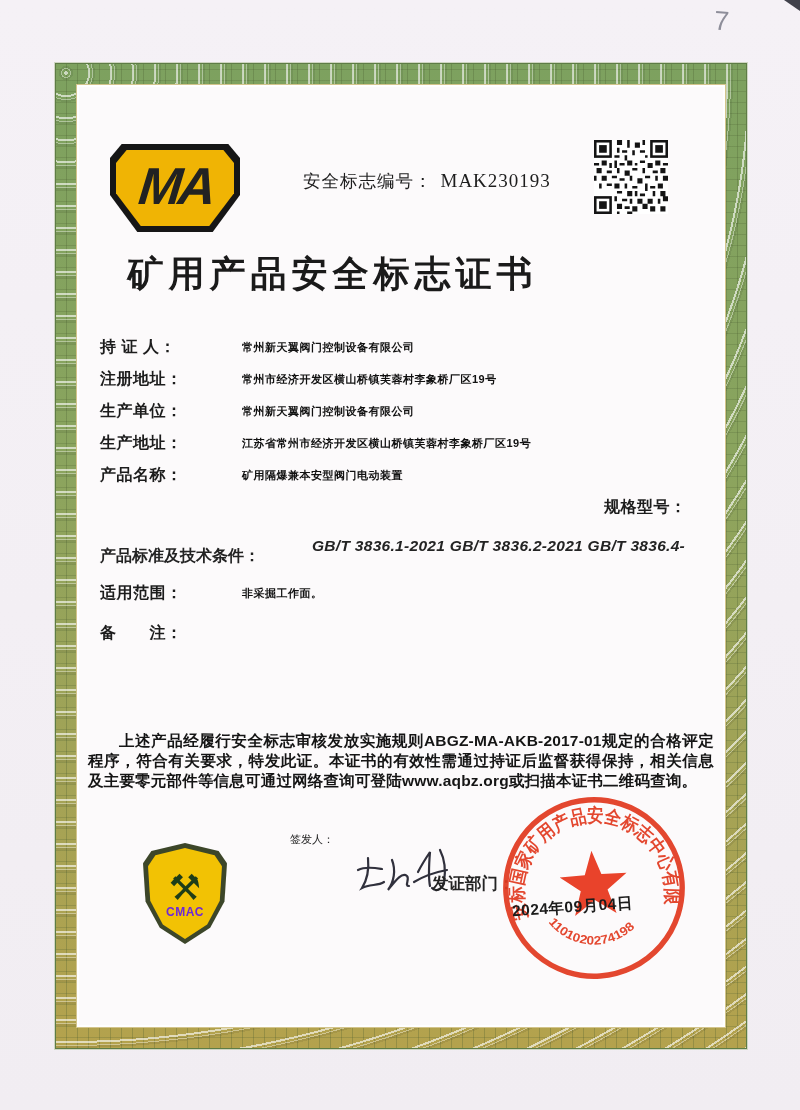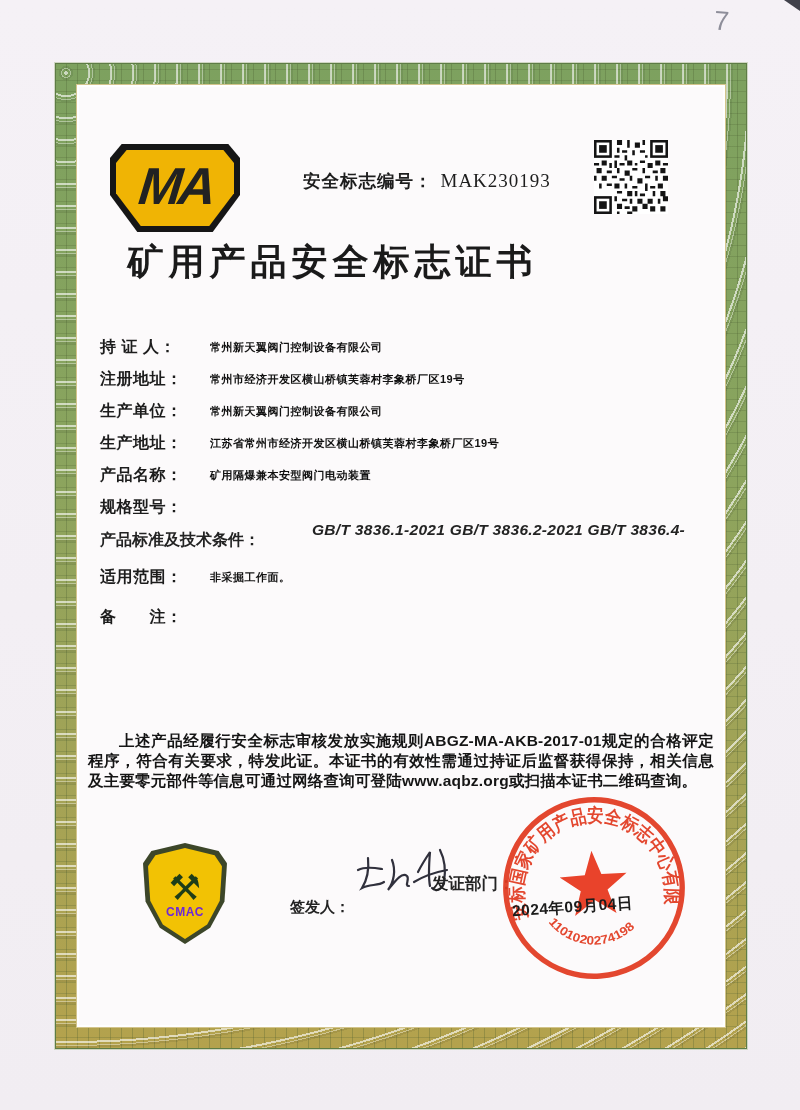--- a/index.html
+++ b/index.html
@@ -33,32 +33,32 @@
   .ma-badge { position:absolute; left:110px; top:144px; width:130px; height:88px;
     background:#161616;
     clip-path:polygon(9% 0, 91% 0, 100% 16%, 100% 58%, 79% 100%, 21% 100%, 0 58%, 0 16%);
     display:flex; align-items:center; justify-content:center; }
   .ma-badge-inner { width:118px; height:76px; background:#f0b404;
     clip-path:polygon(9% 0, 91% 0, 100% 17%, 100% 57%, 79% 100%, 21% 100%, 0 57%, 0 17%);
     display:flex; align-items:center; justify-content:center; }
   .ma-text { font-size:52px; font-weight:900; font-style:italic; letter-spacing:-4px;
     color:#222; transform:skewX(-6deg) translateY(-2px); }
   .serial-line { position:absolute; left:303px; top:169px; font-size:17.5px; color:#1d1d1d; }
-  .serial-label { font-weight:700; letter-spacing:1px; }
+  .serial-label { font-weight:400; letter-spacing:1px; }
   .serial-value { font-family:"Liberation Serif", serif; font-size:19px; letter-spacing:1px; margin-left:8px; }
   .qr { position:absolute; left:594px; top:139px; width:74px; height:76px; }
   
-  .title { position:absolute; left:55px; top:238px; width:555px; text-align:center;
+  .title { position:absolute; left:55px; top:250px; width:555px; text-align:center;
     font-size:36px; font-weight:900; letter-spacing:5px; color:#1a1a1a; }
   
   .fields { position:absolute; left:100px; top:336px; width:614px; font-size:16px; }
-  .frow { display:flex; line-height:22px; margin-bottom:10px; }
+  .frow { display:flex; line-height:22px; margin-bottom:10px;gap:32px; }
   .frow .lbl { flex:0 0 110px; font-weight:700; color:#1c1c1c; letter-spacing:.5px; }
   .frow .val { flex:1; font-weight:700; color:#111; letter-spacing:.5px; font-size:11px; }
-  .frow.tight { margin-bottom:2px; }
+  .frow.tight { margin-bottom:18px;justify-content:flex-end; }
   .frow-std { display:flex; margin-bottom:12px; }
   .frow-std .lbl { flex:0 0 212px; font-weight:700; line-height:22px; padding-top:9px; }
   .frow-std .val { flex:1; font-weight:700; font-size:15.5px; line-height:19px; letter-spacing:.3px;font-style:italic; }
   .frow-scope { margin-top:15px; }
   .frow-dates { display:flex; margin-top:16px; line-height:22px; }
   .frow-dates .l1 { flex:0 0 110px; font-weight:700; }
   .frow-dates .v1 { flex:0 0 190px; font-weight:700; font-size:15.5px; }
   .frow-dates .l2 { flex:0 0 98px; font-weight:700; }
   .frow-dates .v2 { flex:1; font-weight:700; font-size:15.5px; }
   .frow-remark { margin-top:18px; }
@@ -70,21 +70,21 @@
   .cmac { position:absolute; left:143px; top:843px; width:84px; height:101px;
     background:#3c4629;
     clip-path:polygon(50% 0, 90% 8%, 100% 20%, 97% 58%, 80% 84%, 50% 100%, 20% 84%, 3% 58%, 0 20%, 10% 8%);
     display:flex; align-items:center; justify-content:center;
     filter:drop-shadow(1px 2px 1px rgba(120,120,120,.45)); }
   .cmac-inner { width:74px; height:91px; background:#f2c204;
     clip-path:polygon(50% 0, 90% 8%, 100% 20%, 97% 58%, 80% 84%, 50% 100%, 20% 84%, 3% 58%, 0 20%, 10% 8%);
     display:flex; flex-direction:column; align-items:center; justify-content:center; gap:0; }
   .cmac-glyph { font-size:36px; line-height:38px; color:#1e3d18; }
   .cmac-label { font-size:12px; font-weight:900; color:#6d28d9; letter-spacing:.5px; margin-top:-2px; }
-  .signer-label { position:absolute; left:290px; top:898px; font-size:15px; font-weight:700; }
+  .signer-label { position:absolute; left:290px; top:832px; font-size:11px; font-weight:400; }
   .signature { position:absolute; left:352px; top:842px; width:110px; height:62px; }
   .dept-label { position:absolute; left:432px; top:873px; font-size:16.5px; font-weight:700; }
   .stamp { position:absolute; left:496px; top:790px; width:196px; height:196px;
     transform:rotate(-4deg); opacity:.93; }
   .stamp-date { position:absolute; left:512px; top:897px; font-size:15.5px; font-weight:700;
     color:#1b1b1b; transform:rotate(-4deg); letter-spacing:.5px; }
 </style>
 </head>
 <body>
 

